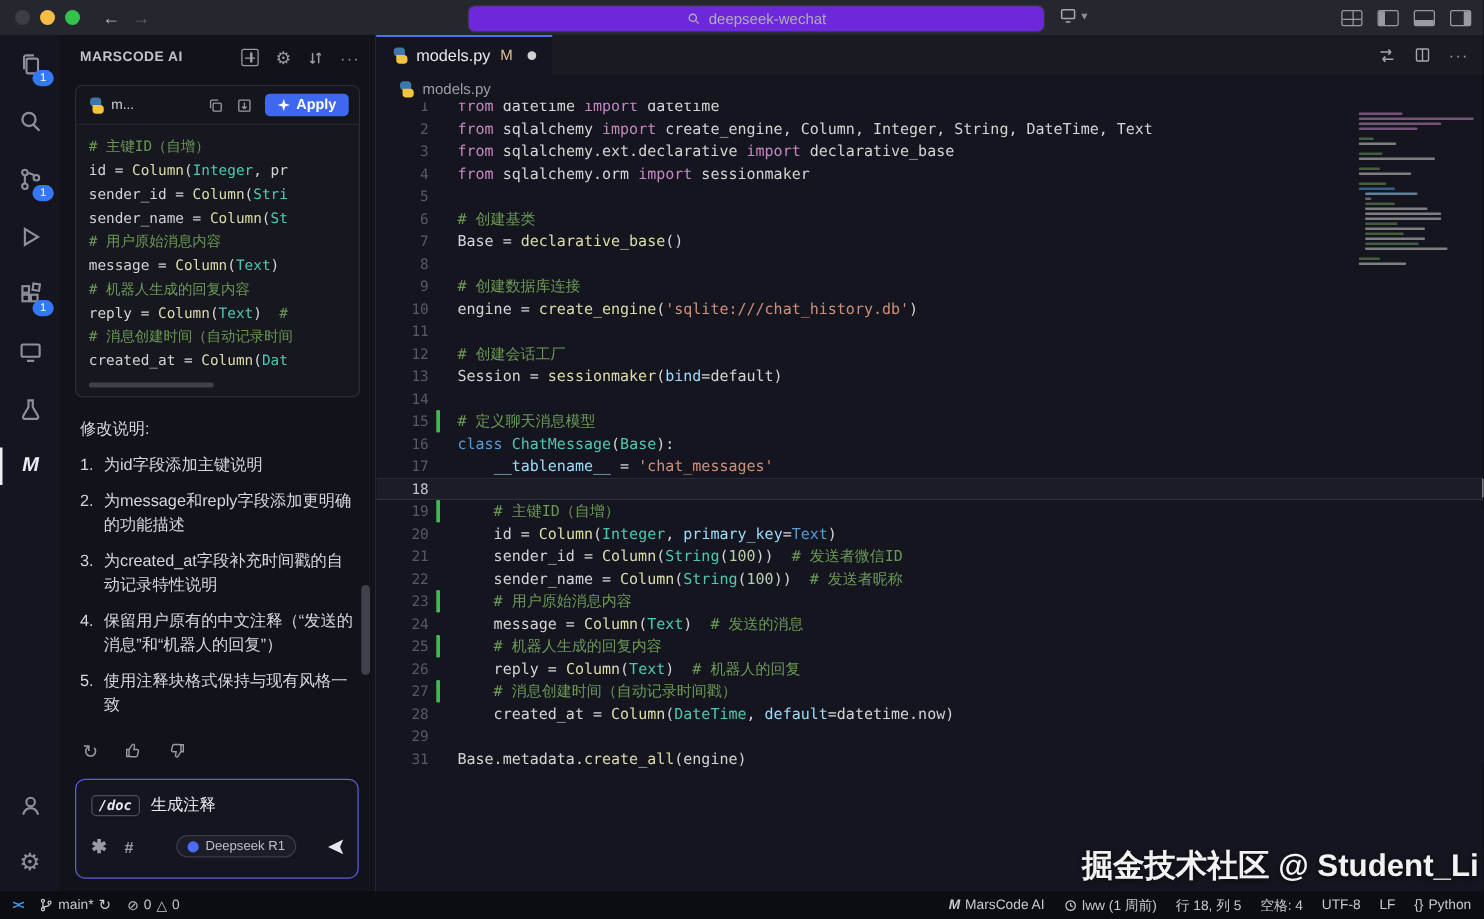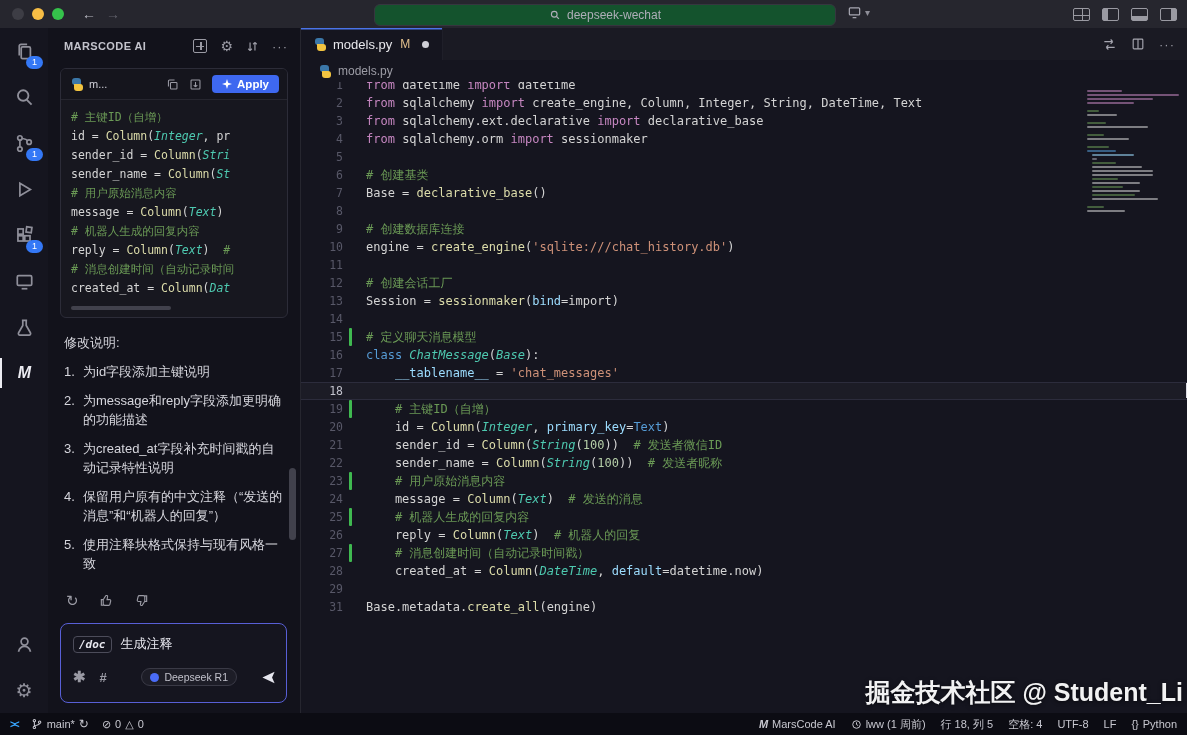--- a/index.html
+++ b/index.html
@@ -9,21 +9,21 @@
   
   .titlebar{position:absolute;top:0;left:0;right:0;height:28px;background:#26262e;
     border-bottom:1px solid #1b1b22;display:flex;align-items:center;}
   .traffic{display:flex;gap:8px;margin-left:12px;}
   .tl{width:12px;height:12px;border-radius:50%;}
   .tl-close{background:#3d3d45;}
   .tl-min{background:#f7bd45;}
   .tl-max{background:#35c24b;}
   .nav-arrow{color:#b9b9c2;font-size:14px;margin-left:18px;cursor:default;}
   .nav-arrow.dim{color:#60606a;margin-left:10px;}
-  .searchbox{position:absolute;left:374px;top:4px;width:460px;height:20px;background:#14532d;
+  .searchbox{position:absolute;left:374px;top:4px;width:460px;height:20px;background:#6d28d9;
     border:1px solid #36363f;border-radius:6px;display:flex;align-items:center;justify-content:center;
     gap:6px;font-size:12px;color:#aeaeb8;}
   .remote-chip{position:absolute;left:846px;top:5px;display:flex;align-items:center;gap:2px;color:#a8a8b2;}
   .remote-chip .chev{font-size:10px;color:#8e8e98;}
   .layout-icons{position:absolute;right:10px;top:8px;display:flex;gap:12px;}
   .li-box{width:15px;height:11px;border:1.2px solid #9a9aa2;border-radius:2px;position:relative;}
   .li-left::before{content:"";position:absolute;left:0;top:0;bottom:0;width:5px;background:#9a9aa2;}
   .li-bottom::before{content:"";position:absolute;left:0;right:0;bottom:0;height:4px;background:#9a9aa2;}
   .li-right::before{content:"";position:absolute;right:0;top:0;bottom:0;width:5px;background:#9a9aa2;}
   .li-grid::before{content:"";position:absolute;left:50%;top:0;bottom:0;width:1.2px;background:#9a9aa2;}
@@ -108,21 +108,21 @@
   .gitbar{width:3px;margin-left:6px;flex:none;border-radius:1px;}
   .gitbar.on{background:var(--git-added,#3fb950);}
   .code-text{margin-left:14px;white-space:pre;}
   .current{background:rgba(255,255,255,0.03);box-shadow:inset 0 1px 0 #2c2c3c,inset 0 -1px 0 #2c2c3c;justify-content:space-between;}
   .current .ln{color:#c2c2cc;}
   .cursor{display:inline-block;width:1.5px;height:15px;background:#dcdce4;vertical-align:-3px;}
   .minimap{position:absolute;right:2px;top:54px;width:104px;bottom:0;padding-top:8px;}
   .mm-line{height:2px;margin:0 0 2px 6px;border-radius:1px;opacity:.85;}
   
   .tk-kw{color:var(--tk-kw,#c586c0);} .tk-def{color:var(--tk-def,#569cd6);}
-  .tk-cls{color:var(--tk-cls,#4ec9b0);font-style:italic;} .tk-fn{color:var(--tk-fn,#dcdcaa);}
+  .tk-cls{color:var(--tk-cls,#4ec9b0);} .tk-fn{color:var(--tk-fn,#dcdcaa);}
   .tk-str{color:var(--tk-str,#ce9178);} .tk-com{color:var(--tk-com,#6a9955);}
   .tk-num{color:var(--tk-num,#b5cea8);} .tk-var{color:var(--tk-var,#9cdcfe);}
   .tk-txt{color:var(--tk-txt,#d4d4d4);}
   
   .statusbar{position:absolute;left:0;right:0;bottom:0;height:22px;background:#0c0c13;
     display:flex;align-items:center;font-size:11px;color:#c8c8d0;padding:0 10px;box-sizing:border-box;}
   .st-group{display:flex;align-items:center;gap:13px;}
   .st-right{margin-left:auto;display:flex;align-items:center;gap:15px;}
   .st-item{display:flex;align-items:center;gap:4px;}
   .remote-glyph{color:#3aa7ff;font-weight:800;font-size:10px;letter-spacing:-2px;}
@@ -417,21 +417,21 @@
               <span class="code-text"></span>
             </div>
             <div class="code-row">
               <span class="ln">12</span>
               <span class="gitbar"></span>
               <span class="code-text"><span class="tk-com"># 创建会话工厂</span></span>
             </div>
             <div class="code-row">
               <span class="ln">13</span>
               <span class="gitbar"></span>
-              <span class="code-text"><span class="tk-txt">Session = </span><span class="tk-fn">sessionmaker</span><span class="tk-txt">(</span><span class="tk-var">bind</span><span class="tk-txt">=import)</span></span>
+              <span class="code-text"><span class="tk-txt">Session = </span><span class="tk-fn">sessionmaker</span><span class="tk-txt">(</span><span class="tk-var">bind</span><span class="tk-txt">=default)</span></span>
             </div>
             <div class="code-row">
               <span class="ln">14</span>
               <span class="gitbar"></span>
               <span class="code-text"></span>
             </div>
             <div class="code-row">
               <span class="ln">15</span>
               <span class="gitbar on"></span>
               <span class="code-text"><span class="tk-com"># 定义聊天消息模型</span></span>

